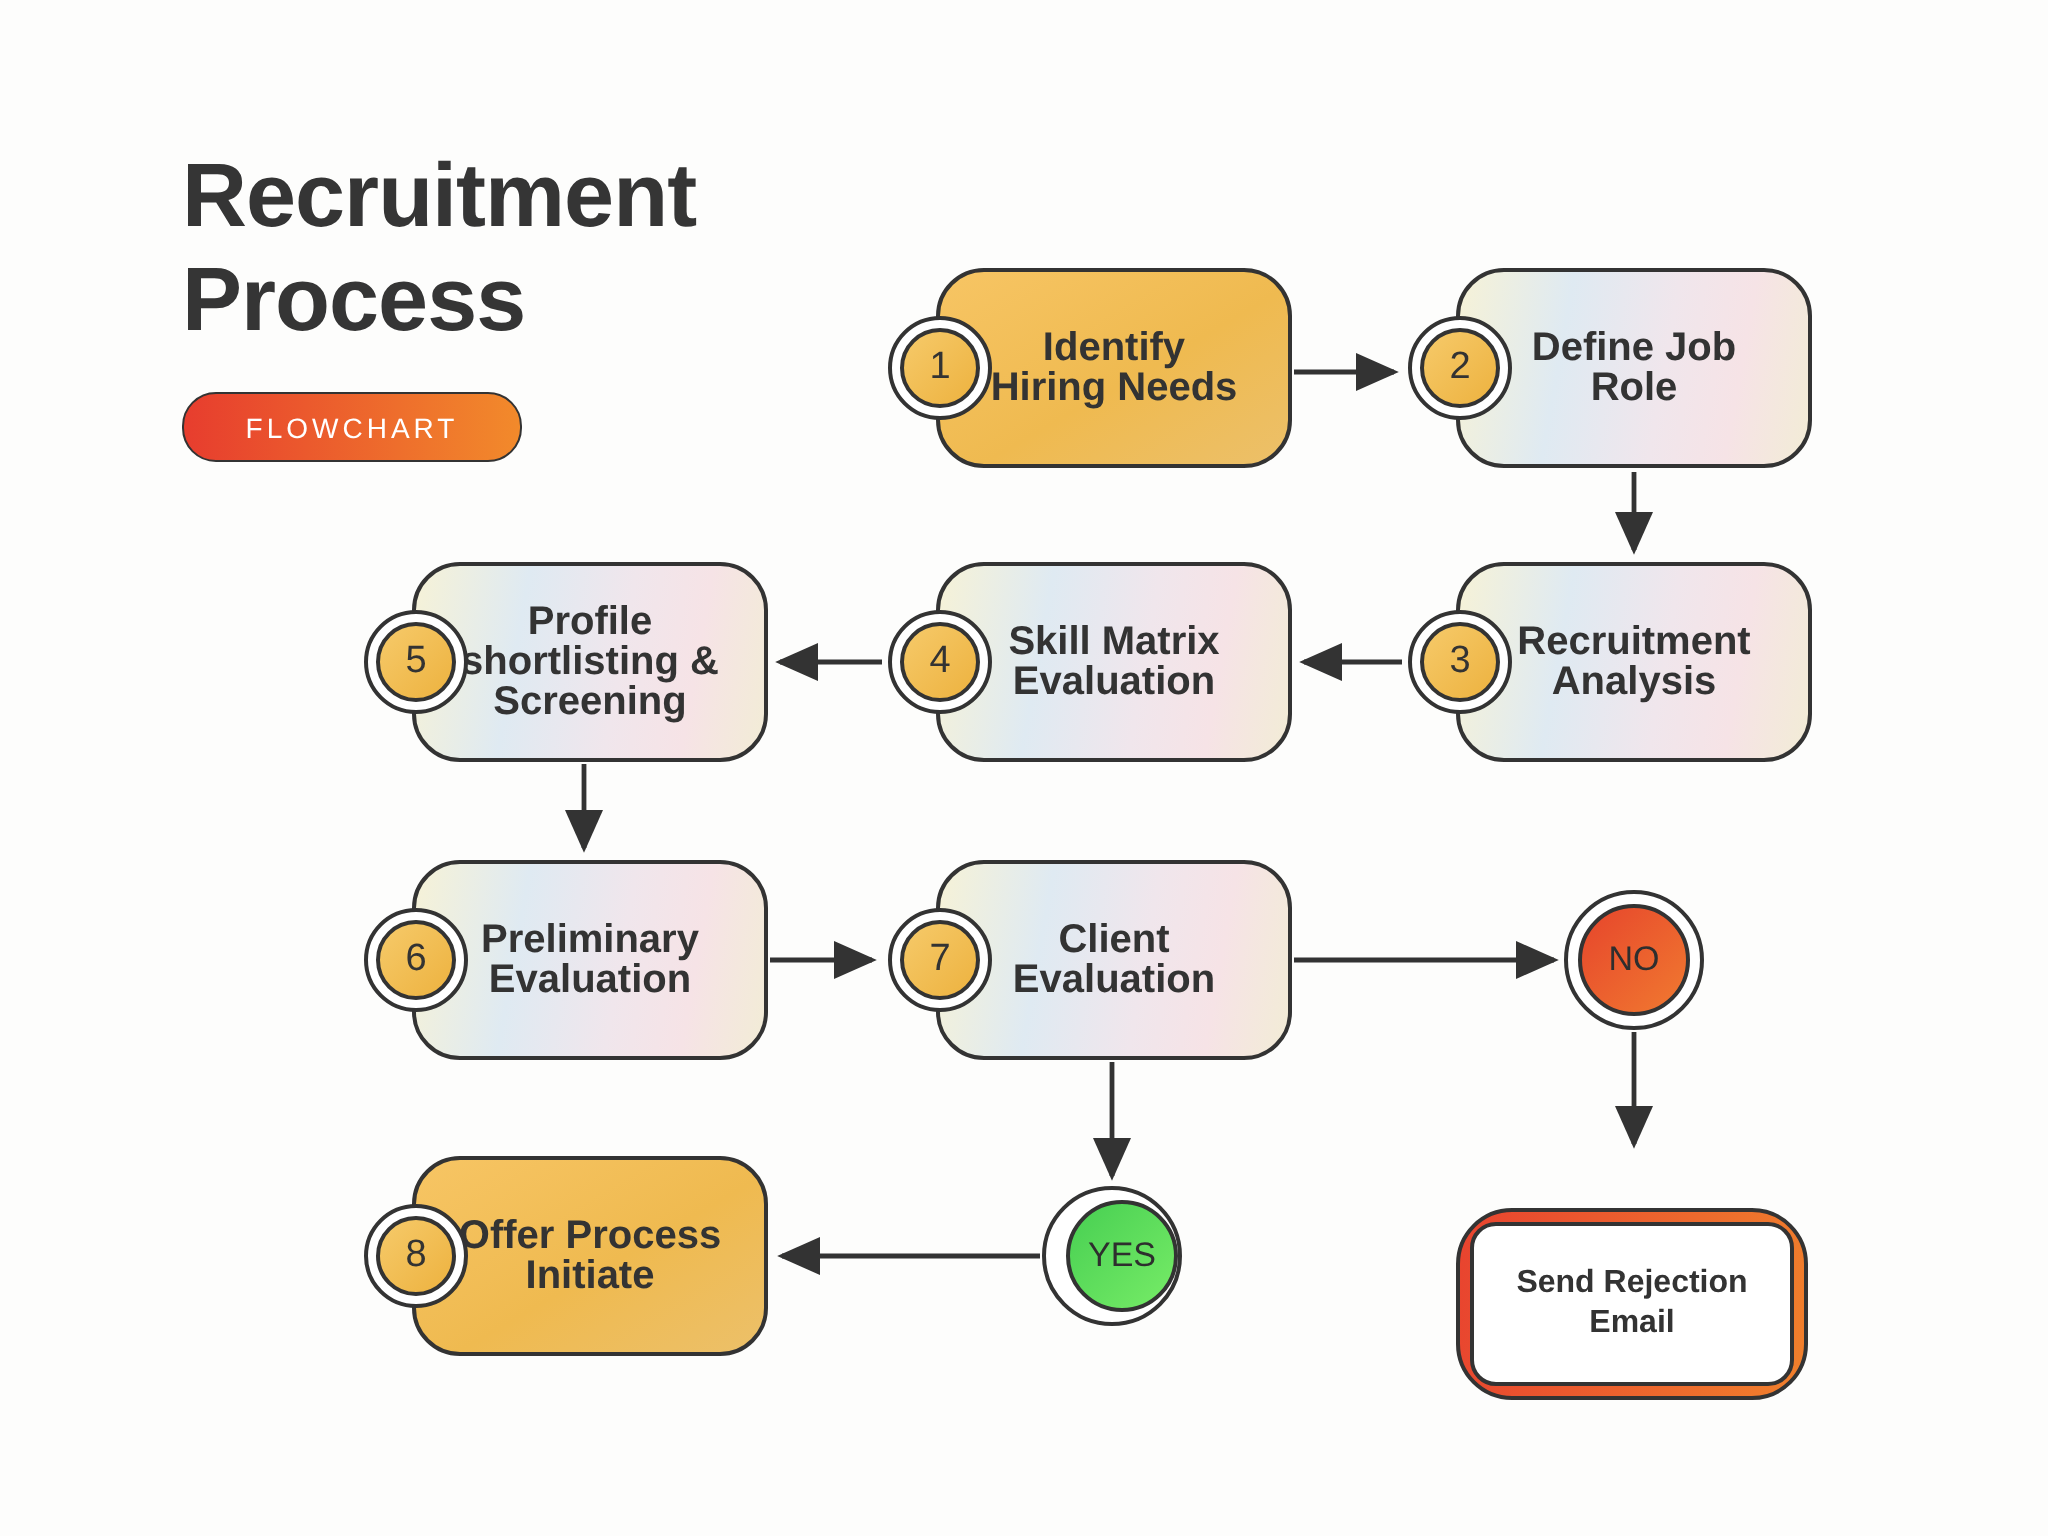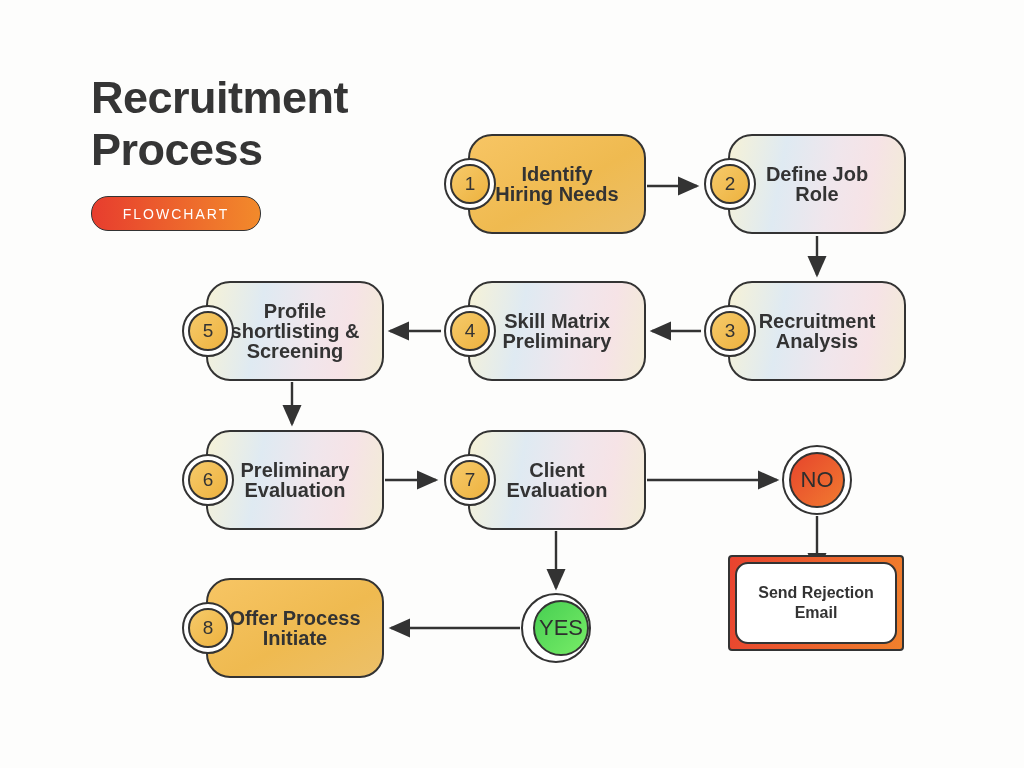--- a/index.html
+++ b/index.html
@@ -47,28 +47,28 @@
   }
 
   .decision{
     position:absolute;width:70px;height:70px;border-radius:50%;
     background:#ffffff;border:2px solid #333;box-sizing:border-box;
     display:flex;align-items:center;justify-content:center;
   }
   .decision-inner{
     width:56px;height:56px;border-radius:50%;box-sizing:border-box;border:2px solid #333;
     display:flex;align-items:center;justify-content:center;
-    font-size:22px;font-weight:500;color:#2e2e2e;
+    font-size:17px;font-weight:500;color:#2e2e2e;
   }
   .decision.no .decision-inner{background:linear-gradient(135deg,#e6452c 0%,#f17a30 100%);}
   .decision.yes .decision-inner{background:linear-gradient(135deg,#47cf52 0%,#77ec67 100%);}
 
   .terminal{
-    position:absolute;left:728px;top:555px;width:176px;height:96px;
-    border-radius:4px;border:2px solid #333;box-sizing:border-box;
+    position:absolute;left:728px;top:604px;width:176px;height:96px;
+    border-radius:28px;border:2px solid #333;box-sizing:border-box;
     background:linear-gradient(100deg,#e8432f 0%,#f0802c 100%);
   }
   .terminal-inner{
     position:absolute;left:5px;right:5px;top:5px;bottom:5px;
     background:#ffffff;border:2px solid #333;border-radius:13px;
     display:flex;align-items:center;justify-content:center;
     text-align:center;font-size:16px;font-weight:700;line-height:20px;
     white-space:pre-line;color:#333;
   }
 </style>
@@ -125,21 +125,21 @@
     </div>
     <div class="node-label">Recruitment
 Analysis</div>
   </div>
 
   <div class="node pastel" style="left:468px;top:281px;">
     <div class="badge">
       <span class="badge-inner">4</span>
     </div>
     <div class="node-label">Skill Matrix
-Preliminary</div>
+Evaluation</div>
   </div>
 
   <div class="node pastel" style="left:206px;top:281px;">
     <div class="badge">
       <span class="badge-inner">5</span>
     </div>
     <div class="node-label">Profile
 shortlisting &amp;
 Screening</div>
   </div>

